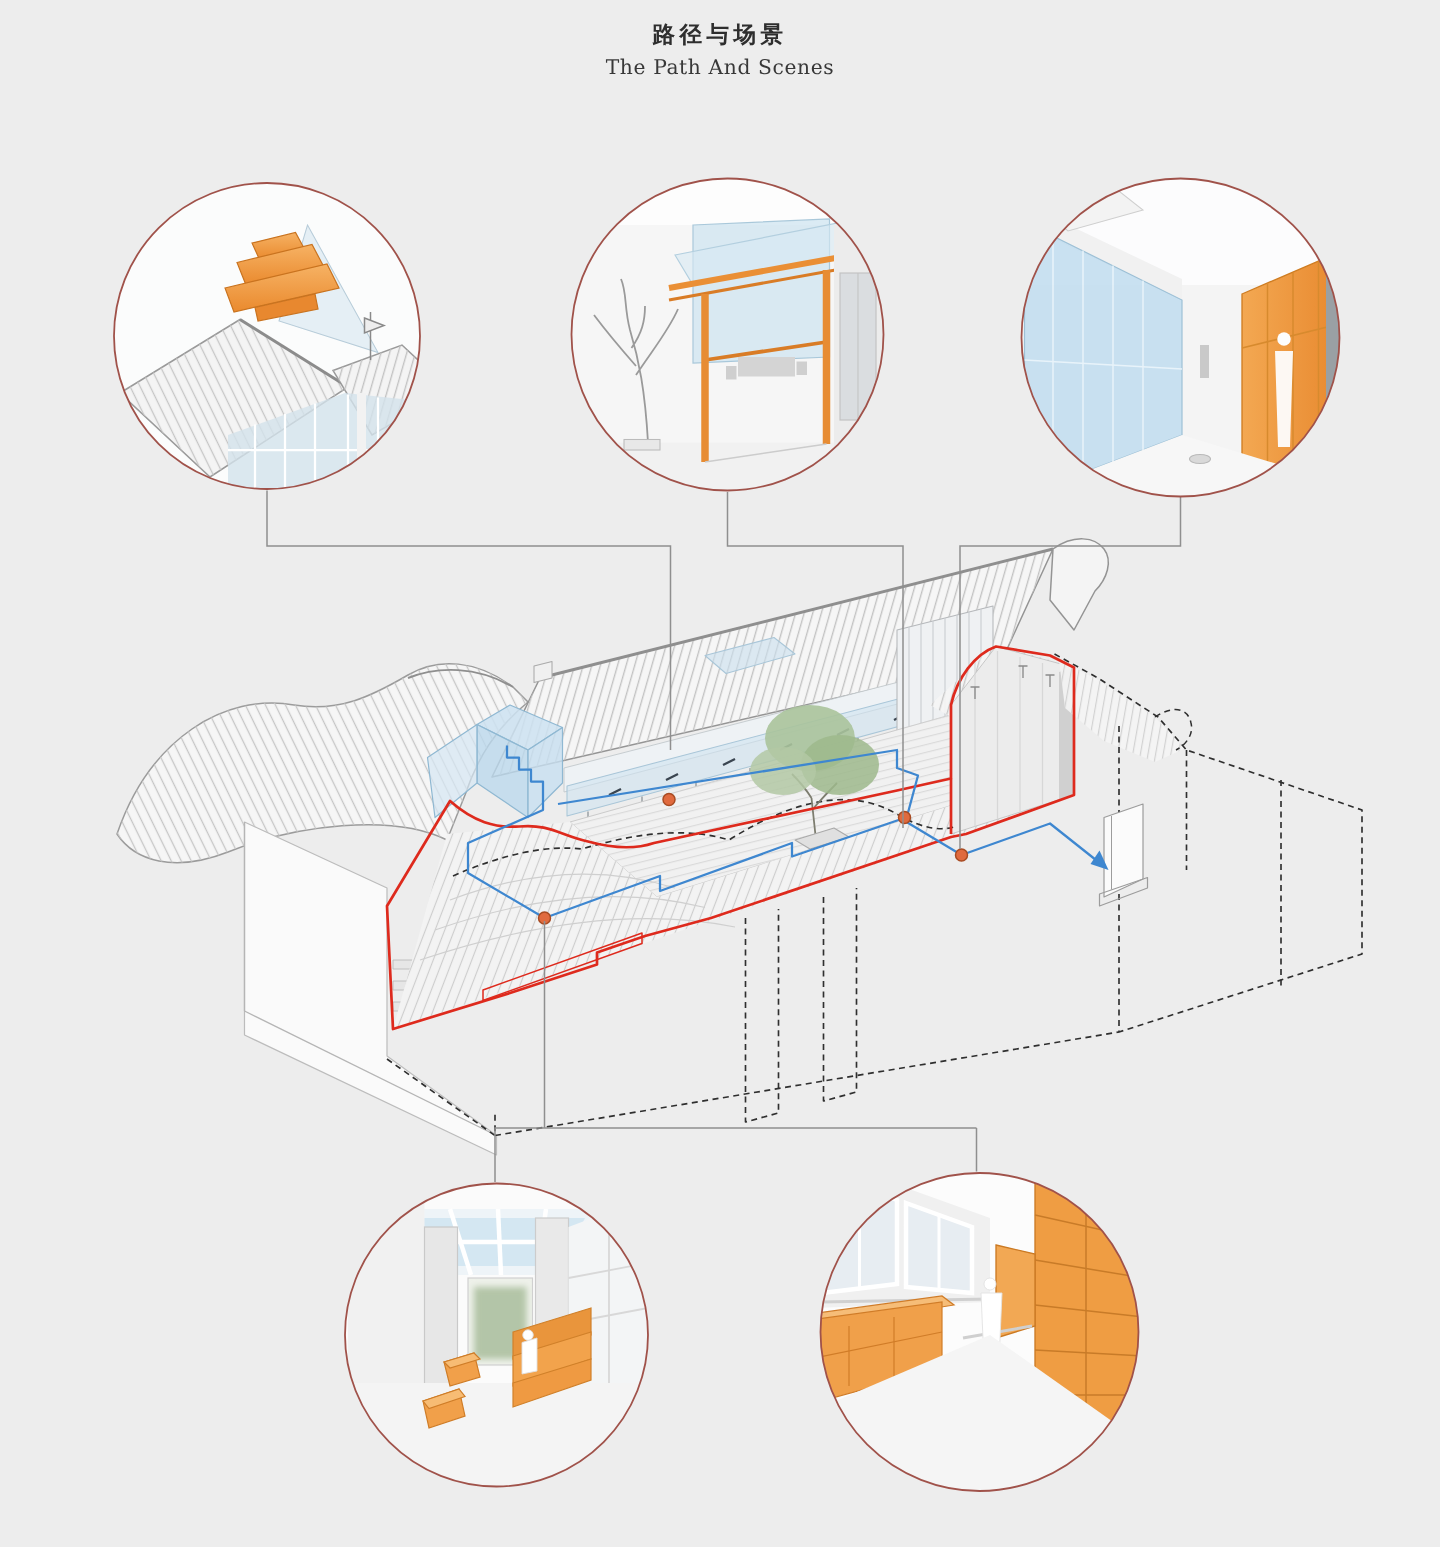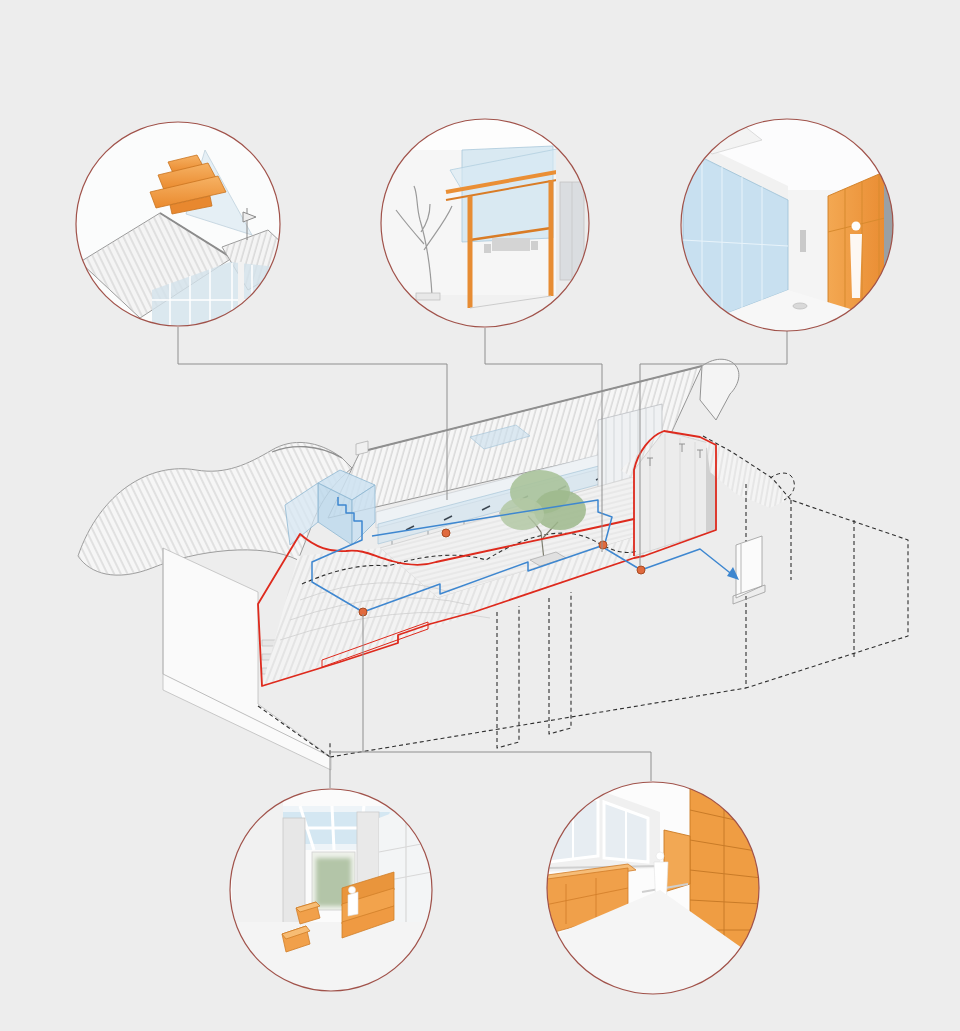--- a/index.html
+++ b/index.html
@@ -8,20 +8,24 @@
   .title-block{position:absolute;top:14px;left:0;width:100%;text-align:center;z-index:5;}
   .title-zh{display:block;font-size:15px;letter-spacing:3px;color:#2e2e2e;font-weight:600;}
   .title-en{display:block;font-size:13.5px;margin-top:4px;color:#383838;letter-spacing:.4px;}
   svg{position:absolute;top:0;left:0;}
 </style>
 </head>
 <body>
 
 <div class="page">
 
+  <div class="title-block">
+    <span class="title-zh">路径与场景</span>
+    <span class="title-en">The Path And Scenes</span>
+  </div>
 
   <svg width="960" height="1031" viewBox="0 0 960 1031">
     <defs>
       <linearGradient id="gradOr" x1="0" y1="0" x2="0" y2="1">
         <stop offset="0" stop-color="#f6b264"></stop>
           <stop offset="1" stop-color="#ea8a2e"></stop>
       </linearGradient>
       <linearGradient id="gradOr2" x1="0" y1="0" x2="1" y2="0">
         <stop offset="0" stop-color="#f3a852"></stop>
           <stop offset="1" stop-color="#e8892f"></stop>

